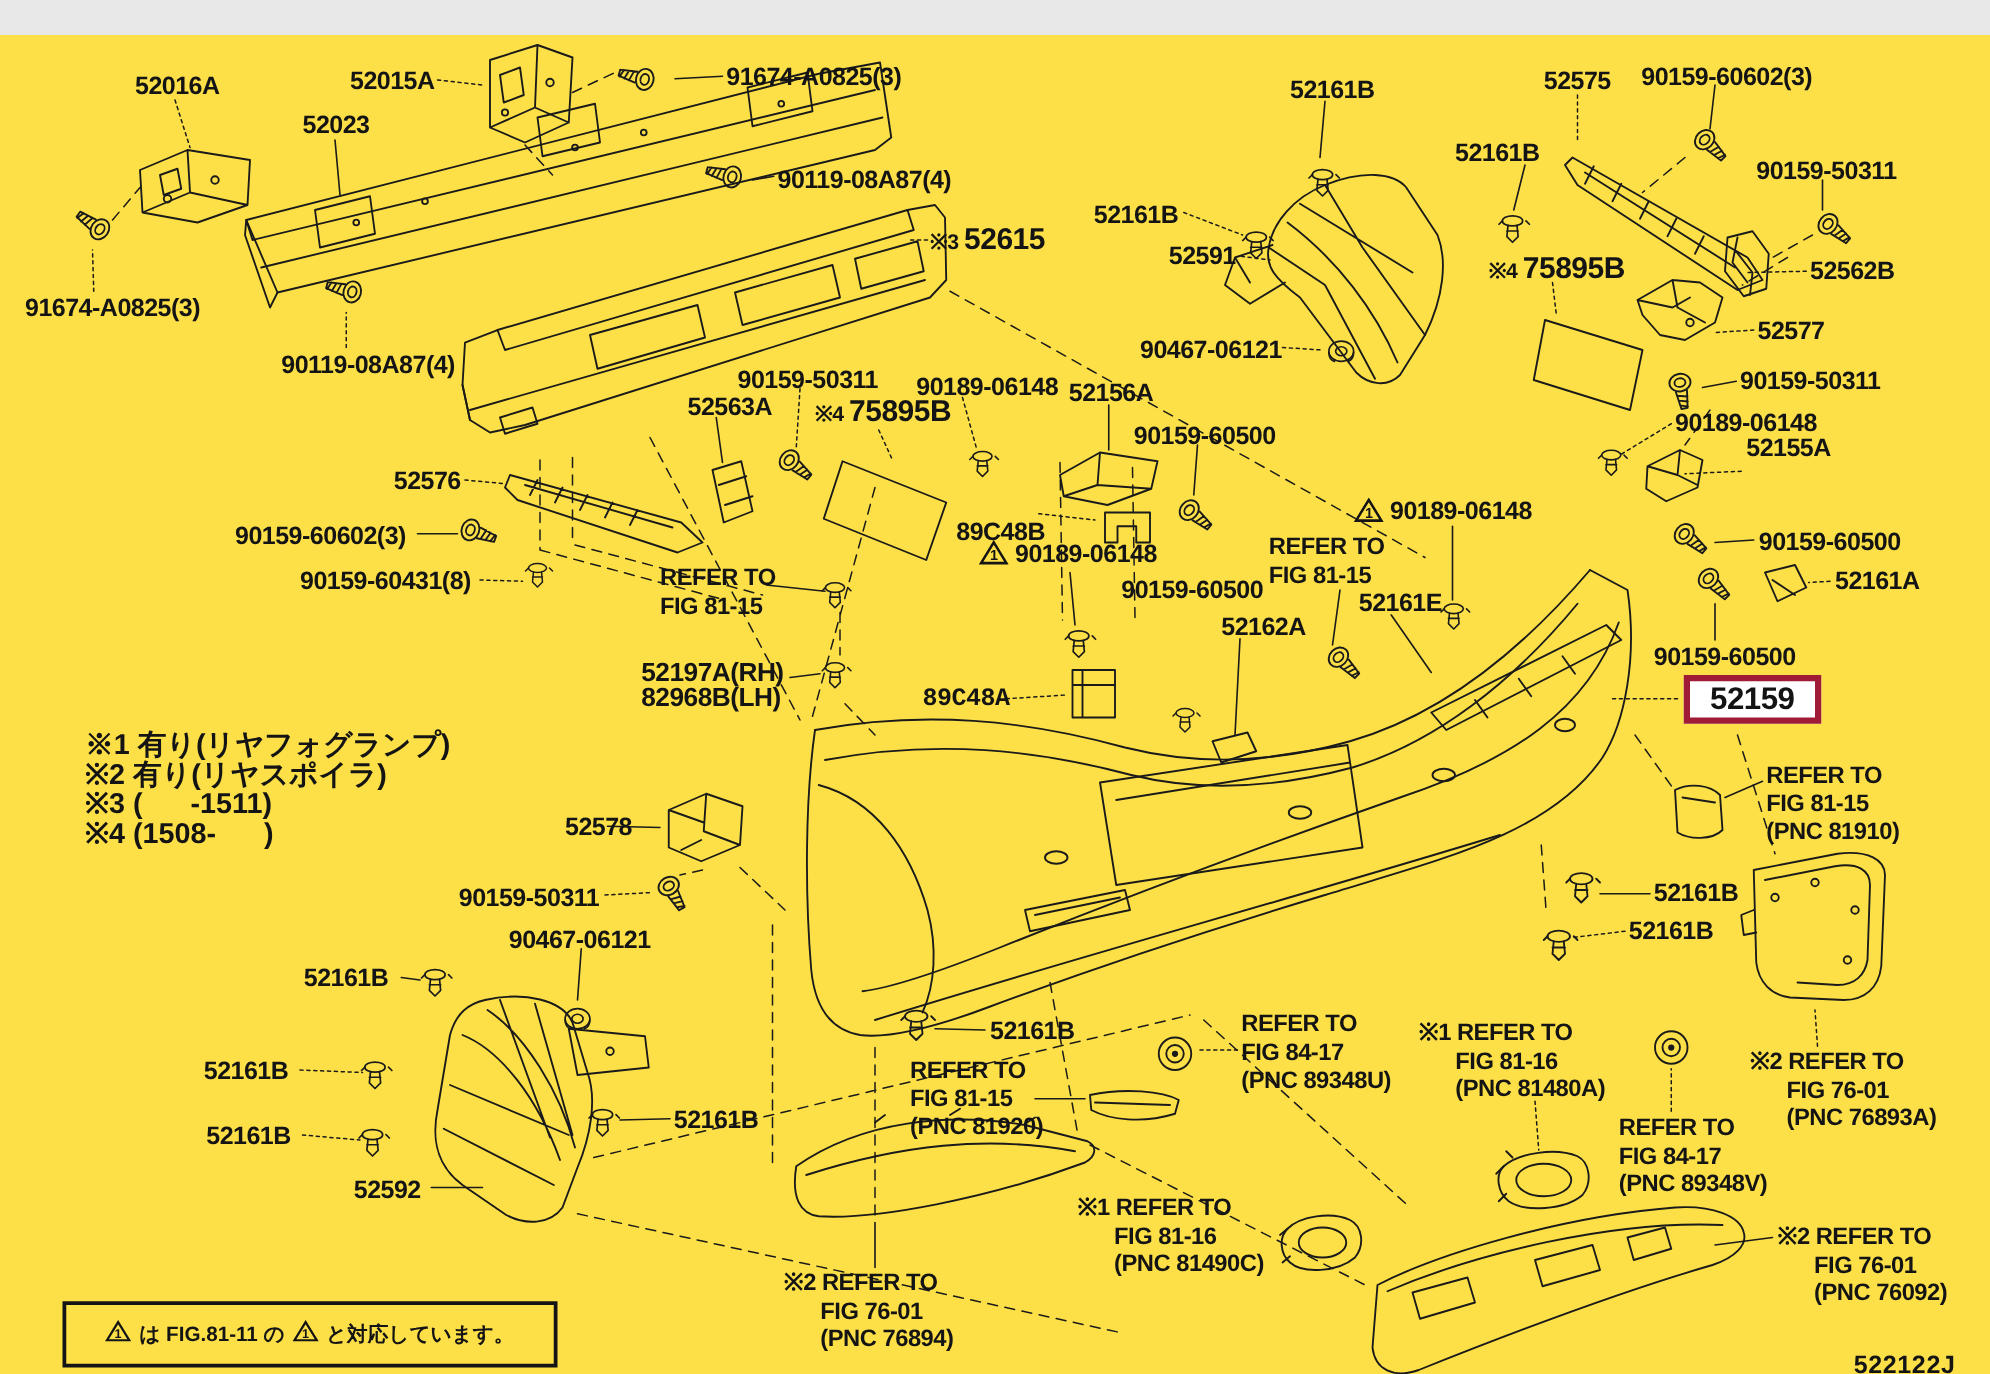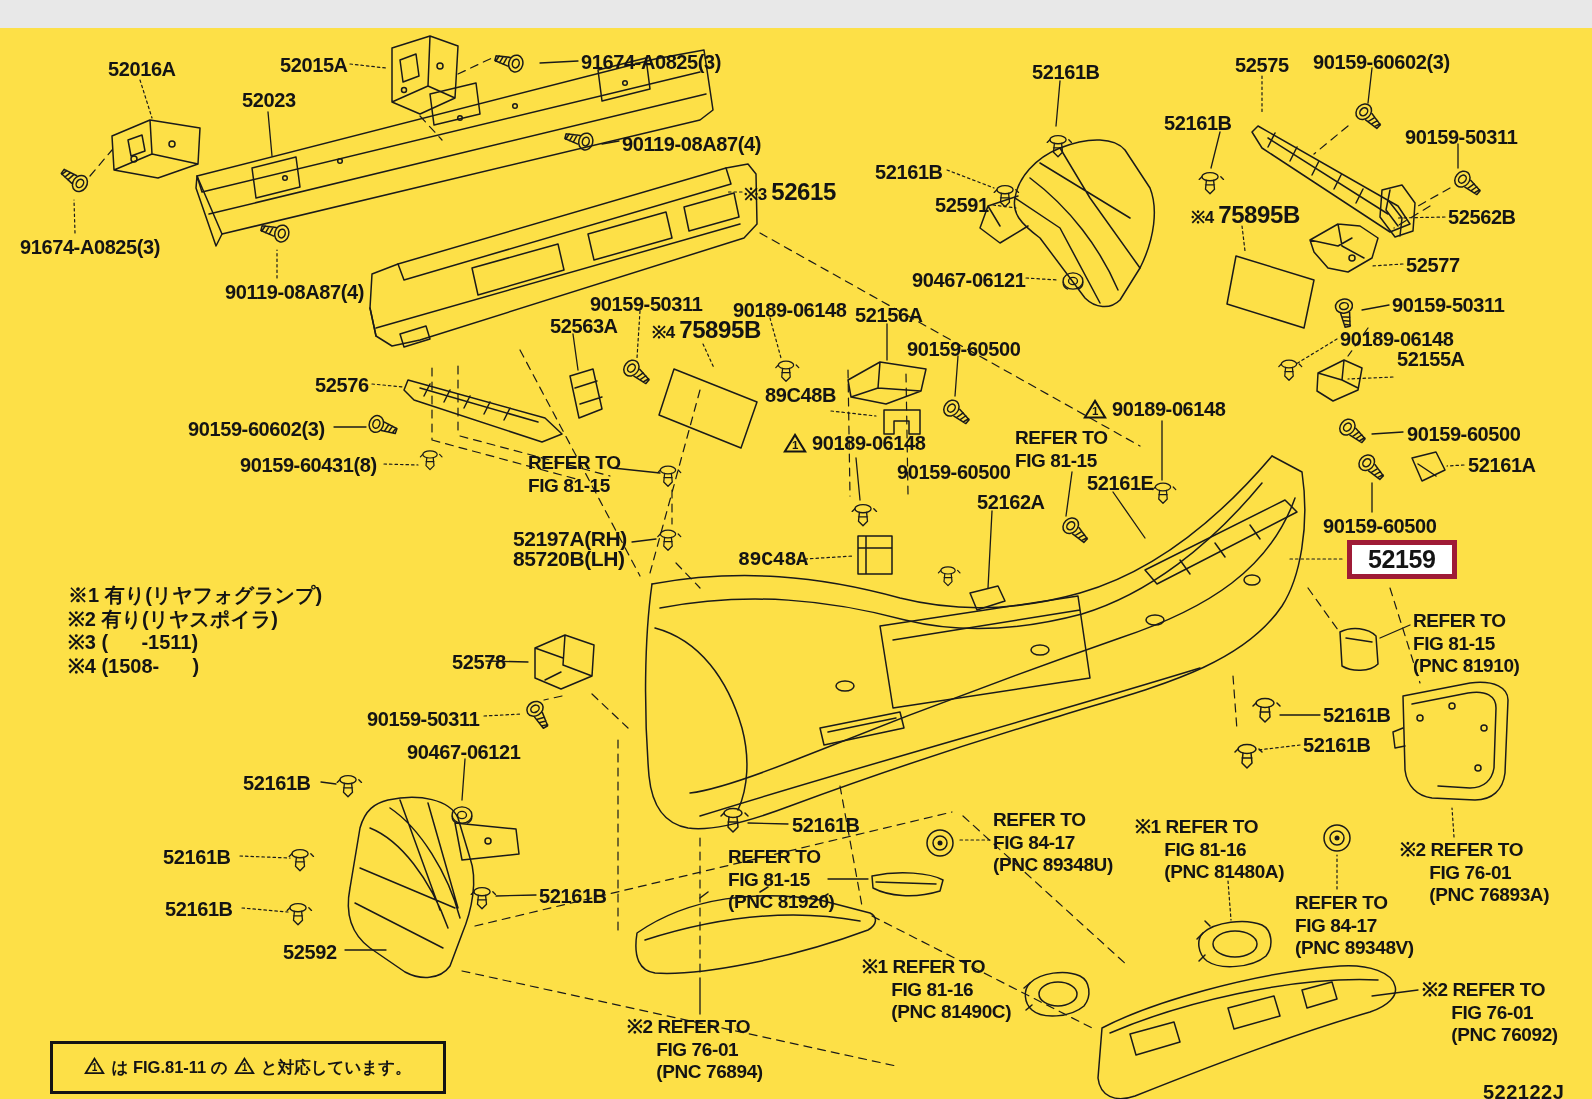--- a/index.html
+++ b/index.html
@@ -7,21 +7,21 @@
          font-family:"Liberation Sans",sans-serif;color:#141414;margin-top:28px;}
   .art{position:absolute;left:0;top:0;}
   .lbl{position:absolute;font-weight:bold;font-size:20px;line-height:22px;letter-spacing:-0.4px;
        white-space:pre;color:#141414;}
   .lbl.ref{font-size:19px;line-height:22.5px;}
   .lbl.tight{font-size:21px;line-height:20px;}
   .lbl .pre{font-size:17px;}
   .lbl .lg{font-size:24px;}
   .lbl.hl{border:5px solid var(--hl,#9f1b36);padding:0 16px;font-size:25px;line-height:29px;background:#fff;}
   .lbl .tri{display:inline-block;margin-right:5px;vertical-align:-3px;}
-  .notes{position:absolute;font-weight:bold;font-size:20px;line-height:23.5px;white-space:pre;}
+  .notes{position:absolute;font-weight:bold;font-size:23px;line-height:23.5px;white-space:pre;}
   .fnbox{position:absolute;border:3px solid #141414;display:flex;align-items:center;justify-content:center;
          gap:6px;font-weight:bold;font-size:16.5px;white-space:pre;}
   .fnbox .tri{display:inline-block;vertical-align:-3px;}
   .figcode{position:absolute;font-weight:bold;font-size:20px;letter-spacing:0.5px;}
 </style>
 </head>
 <body>
 
 <div class="stage">
 
@@ -214,37 +214,37 @@
       <div class="lbl" style="left: 622px; top: 105px;"><span>90119-08A87(4)</span></div>
       <div class="lbl" style="left: 20px; top: 208px;"><span>91674-A0825(3)</span></div>
       <div class="lbl" style="left: 225px; top: 253px;"><span>90119-08A87(4)</span></div>
       <div class="lbl" style="left: 744px; top: 153px;"><span class="pre">※3 </span><span class="lg">52615</span></div>
       <div class="lbl" style="left: 590px; top: 265px;"><span>90159-50311</span></div>
       <div class="lbl" style="left: 550px; top: 287px;"><span>52563A</span></div>
       <div class="lbl" style="left: 652px; top: 291px;"><span class="pre">※4 </span><span class="lg">75895B</span></div>
       <div class="lbl" style="left: 733px; top: 271px;"><span>90189-06148</span></div>
       <div class="lbl" style="left: 855px; top: 276px;"><span>52156A</span></div>
       <div class="lbl" style="left: 907px; top: 310px;"><span>90159-60500</span></div>
-      <div class="lbl" style="left: 765px; top: 356px;"><span>89C48B</span></div>
+      <div class="lbl" style="left: 765px; top: 387px;"><span>89C48B</span></div>
       <div class="lbl" style="left: 315px; top: 346px;"><span>52576</span></div>
       <div class="lbl" style="left: 188px; top: 390px;"><span>90159-60602(3)</span></div>
       <div class="lbl" style="left: 240px; top: 426px;"><span>90159-60431(8)</span></div>
       <div class="lbl ref" style="left: 528px; top: 424px;"><span>REFER TO
 FIG 81-15</span></div>
       <div class="lbl" style="left: 783px; top: 404px;"><span class="tri"><svg width="24" height="20.4" viewBox="0 0 26 22">
             <path d="M13 2 L24 20 L2 20 Z" fill="none" stroke="#141414" stroke-width="2.2"></path>
             <text x="13" y="17.5" text-anchor="middle" font-family="Liberation Sans, sans-serif" font-size="12.5" font-weight="bold" fill="#141414" stroke="none">1</text>
           </svg></span><span>90189-06148</span></div>
       <div class="lbl ref" style="left: 1015px; top: 399px;"><span>REFER TO
 FIG 81-15</span></div>
       <div class="lbl" style="left: 897px; top: 433px;"><span>90159-60500</span></div>
       <div class="lbl" style="left: 977px; top: 463px;"><span>52162A</span></div>
       <div class="lbl" style="left: 1087px; top: 444px;"><span>52161E</span></div>
       <div class="lbl tight" style="left: 513px; top: 501px;"><span>52197A(RH)
-85720B(LH)</span></div>
+82968B(LH)</span></div>
       <div class="lbl" style="left: 738px; top: 521px; font-family: Liberation Mono, monospace;"><span>89C48A</span></div>
       <div class="lbl" style="left: 1032px; top: 33px;"><span>52161B</span></div>
       <div class="lbl" style="left: 1235px; top: 26px;"><span>52575</span></div>
       <div class="lbl" style="left: 1313px; top: 23px;"><span>90159-60602(3)</span></div>
       <div class="lbl" style="left: 1164px; top: 84px;"><span>52161B</span></div>
       <div class="lbl" style="left: 1405px; top: 98px;"><span>90159-50311</span></div>
       <div class="lbl" style="left: 875px; top: 133px;"><span>52161B</span></div>
       <div class="lbl" style="left: 935px; top: 166px;"><span>52591</span></div>
       <div class="lbl" style="left: 1191px; top: 176px;"><span class="pre">※4 </span><span class="lg">75895B</span></div>
       <div class="lbl" style="left: 1448px; top: 178px;"><span>52562B</span></div>

